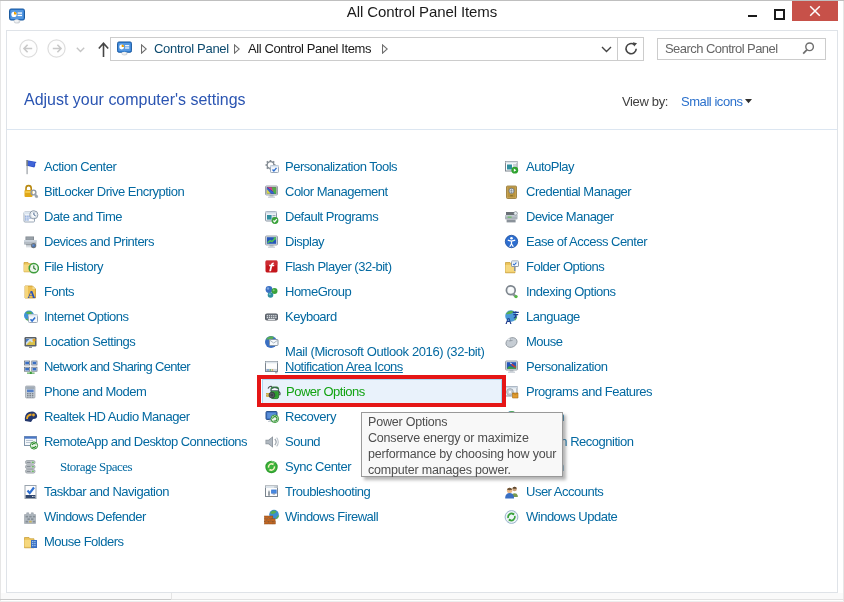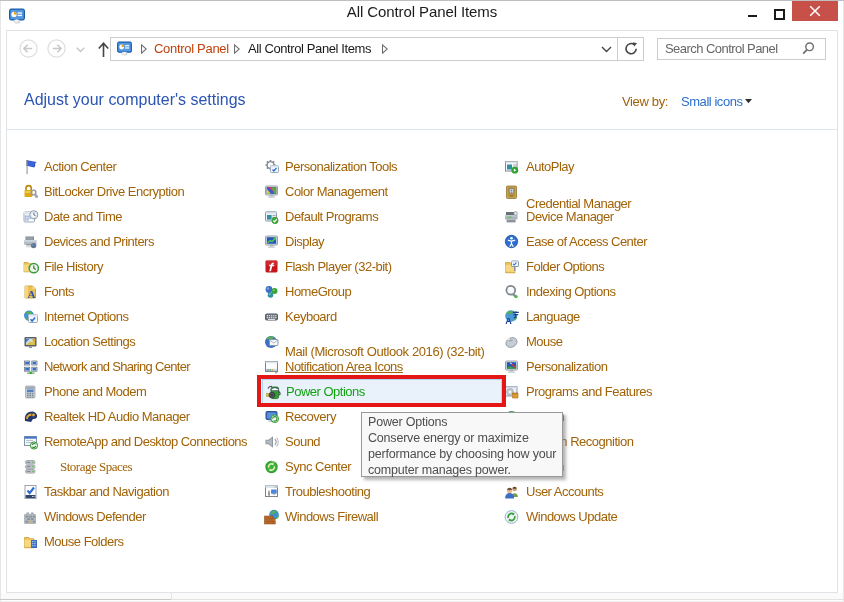--- a/index.html
+++ b/index.html
@@ -1,17 +1,17 @@
 <!DOCTYPE html>
 <html><head><meta charset="utf-8"><title>All Control Panel Items</title><style>
 *{margin:0;padding:0;box-sizing:border-box}
 html,body{width:844px;height:602px;background:#fff;font-family:"Liberation Sans",sans-serif;position:relative;overflow:hidden}
 .abs{position:absolute}
 .ic{position:absolute}
-.lbl{position:absolute;font-size:13px;line-height:16px;color:#a16207;letter-spacing:-0.5px;white-space:nowrap}
+.lbl{position:absolute;font-size:13px;line-height:16px;color:#0369a1;letter-spacing:-0.5px;white-space:nowrap}
 </style></head><body>
 
 <div class="abs" style="left:0;top:0;width:844px;height:1px;background:#bfbfbf"></div>
 <div class="abs" style="left:0;top:1px;width:1px;height:601px;background:#e6e6e6"></div>
 <div class="abs" style="right:0;top:1px;width:1px;height:601px;background:#e6e6e6"></div>
 <div class="abs" style="left:0;bottom:0;width:844px;height:1px;background:#ededed"></div>
 
 <div class="abs" style="left:6px;top:30px;width:832px;height:563px;border:1px solid #dfe3e8"></div>
 
 <svg class="ic" style="left:9px;top:8px" width="16" height="16" viewBox="0 0 16 16">
@@ -56,21 +56,21 @@
     <circle cx="5" cy="6.4" r="2.6" fill="#fff"></circle>
     <path d="M5 3.8 a2.6 2.6 0 0 1 2.6 2.6 L5 6.4 Z" fill="#f0a000"></path>
     <rect x="8.6" y="4.4" width="4.4" height="1.3" fill="#fff"></rect>
     <rect x="8.6" y="6.8" width="4.4" height="1.3" fill="#fff"></rect>
     <ellipse cx="8" cy="13.4" rx="3.2" ry="2" fill="#cfd4d9"></ellipse>
     <ellipse cx="7.6" cy="13" rx="2.2" ry="1.4" fill="#f0f2f4"></ellipse>
   </svg>
 <svg class="ic" style="left:141px;top:44px" width="6" height="10" viewBox="0 0 6 10">
     <path d="M0.5 0.8 L5.3 5 L0.5 9.2 Z" fill="none" stroke="#6d6d6d" stroke-width="1.1"></path>
   </svg>
-<div class="abs" style="left:154px;top:41px;font-size:13px;color:#c2410c;letter-spacing:-0.3px">Control Panel</div>
+<div class="abs" style="left:154px;top:41px;font-size:13px;color:#0c4a6e;letter-spacing:-0.3px">Control Panel</div>
 <svg class="ic" style="left:234px;top:44px" width="6" height="10" viewBox="0 0 6 10">
     <path d="M0.5 0.8 L5.3 5 L0.5 9.2 Z" fill="none" stroke="#6d6d6d" stroke-width="1.1"></path>
   </svg>
 <div class="abs" style="left:248px;top:41px;font-size:13px;color:#1a1a1a;letter-spacing:-0.4px">All Control Panel Items</div>
 <svg class="ic" style="left:382px;top:44px" width="6" height="10" viewBox="0 0 6 10">
     <path d="M0.5 0.8 L5.3 5 L0.5 9.2 Z" fill="none" stroke="#6d6d6d" stroke-width="1.1"></path>
   </svg>
 <svg class="ic" style="left:601px;top:46px" width="11" height="7" viewBox="0 0 11 7">
     <path d="M1 1 l4.5 4.5 L10 1" stroke="#444" stroke-width="1.4" fill="none"></path>
   </svg>
@@ -81,21 +81,21 @@
   </svg>
 
 <div class="abs" style="left:657px;top:38px;width:169px;height:22px;background:#fff;border:1px solid #cccccc"></div>
 <div class="abs" style="left:665px;top:41px;font-size:13px;color:#666;letter-spacing:-0.55px">Search Control Panel</div>
 <svg class="ic" style="left:801px;top:41px" width="15" height="15" viewBox="0 0 15 15">
     <circle cx="8.6" cy="5.8" r="3.8" fill="none" stroke="#6e6e6e" stroke-width="1.4"></circle>
     <path d="M5.8 8.8 L2.2 12.6" stroke="#6e6e6e" stroke-width="1.7"></path>
   </svg>
 
 <div class="abs" style="left:24px;top:90px;font-size:17px;color:#2b55b2;transform:scaleX(0.94);transform-origin:0 0;white-space:nowrap">Adjust your computer's settings</div>
-<div class="abs" style="left:622px;top:94px;font-size:13px;color:#a16207;letter-spacing:-0.35px">View by:</div>
+<div class="abs" style="left:622px;top:94px;font-size:13px;color:#404040;letter-spacing:-0.35px">View by:</div>
 <div class="abs" style="left:681px;top:94px;font-size:13px;color:#2a70cc;letter-spacing:-0.45px">Small icons</div>
 <svg class="ic" style="left:745px;top:98px" width="7" height="6" viewBox="0 0 9 6">
     <path d="M0 0.5 h9 L4.5 6 Z" fill="#2f2f2f"></path>
   </svg>
 <div class="abs" style="left:7px;top:129px;width:830px;height:1px;background:#dce6f1"></div>
 <svg class="ic" style="left:23px;top:159px" width="16" height="16" viewBox="0 0 16 16">
     <path d="M4 1.2 L13.6 3 q-1.8 1 -1.4 2.6 t-1 3 L4 6.8 Z" fill="#2d50c8"></path>
     <path d="M4.7 1.9 L12 3.3 q-1 1 -.8 2.2 t-.8 2 L4.7 5.9 Z" fill="#4a6fe0" opacity=".65"></path>
     <rect x="3.5" y="1" width="1.2" height="14.2" fill="#9aa0a6"></rect>
     <rect x="3.5" y="1" width="1.2" height="6" fill="#6d757d"></rect>
@@ -455,21 +455,21 @@
   </svg>
 <div class="lbl" style="left:526px;top:159px;">AutoPlay</div>
 <svg class="ic" style="left:504px;top:184px" width="16" height="16" viewBox="0 0 16 16">
     <rect x="2.5" y="2" width="10" height="12.5" rx="1" fill="#cda95e" stroke="#8f7430" stroke-width=".8"></rect>
     <rect x="3.6" y="3.1" width="7.8" height="10.3" fill="#b8933e"></rect>
     <circle cx="7.5" cy="6.8" r="2.6" fill="#dde2e6" stroke="#6d757d" stroke-width=".8"></circle>
     <circle cx="7.5" cy="6.8" r="1" fill="#8a929a"></circle>
     <path d="M7.5 4.6 v1 M7.5 8 v1 M5.4 6.8 h1 M9.1 6.8 h1" stroke="#6d757d" stroke-width=".7"></path>
     <rect x="6.2" y="11" width="2.6" height="1.4" fill="#8a7430"></rect>
   </svg>
-<div class="lbl" style="left:526px;top:196px;">Credential Manager</div>
+<div class="lbl" style="left:526px;top:184px;">Credential Manager</div>
 <svg class="ic" style="left:504px;top:209px" width="16" height="16" viewBox="0 0 16 16">
     <rect x="2" y="3" width="8" height="3.4" fill="#6a7077"></rect>
     <rect x="1" y="6" width="12.5" height="4.6" rx=".8" fill="#aab2ba"></rect>
     <rect x="1" y="6" width="12.5" height="1.6" fill="#c2cad2"></rect>
     <rect x="2.6" y="10.6" width="9" height="2.8" fill="#8a929a"></rect>
     <circle cx="11.6" cy="4.4" r="1.8" fill="#e8eef2" stroke="#6d757d" stroke-width=".6"></circle>
     <rect x="3.6" y="7.6" width="4" height="1" fill="#59c24a"></rect>
   </svg>
 <div class="lbl" style="left:526px;top:209px;">Device Manager</div>
 <svg class="ic" style="left:504px;top:234px" width="16" height="16" viewBox="0 0 16 16">

